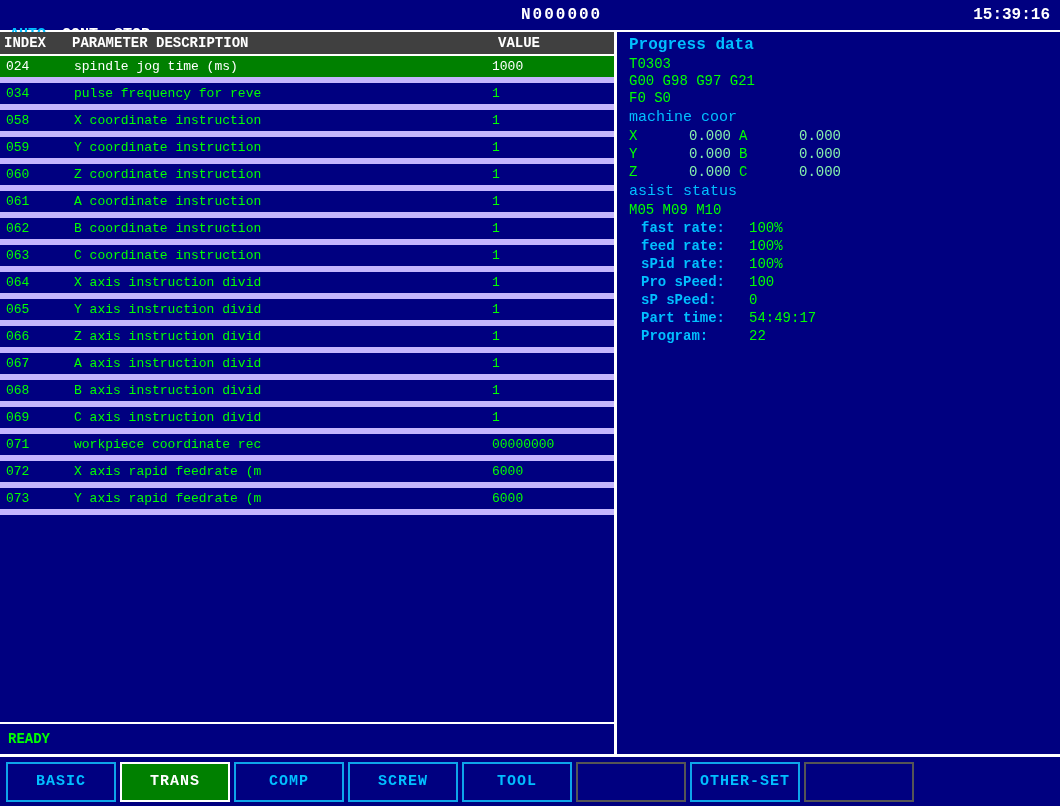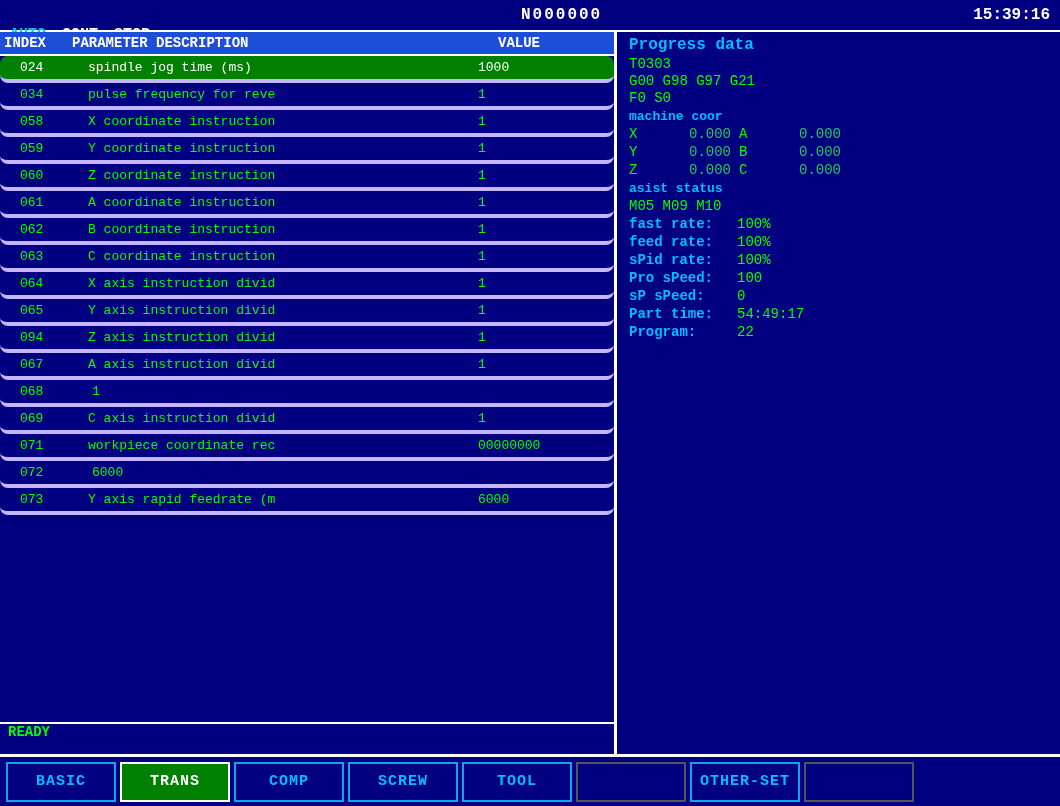--- a/index.html
+++ b/index.html
@@ -40,45 +40,44 @@
       background: #000080;
       border-right: 3px solid #fff;
       display: flex;
       flex-direction: column;
     }
 
     
     #table-header {
       display: grid;
       grid-template-columns: 68px 1fr 120px;
-      background: #1d4ed8;
+      background: #404040;
       border-bottom: 2px solid #fff;
       padding: 3px 4px;
     }
     #table-header span {
       color: #fff;
       font-size: 14px;
       font-weight: bold;
       text-align: left;
     }
     #table-header .val-header { text-align: left; padding-left: 8px; }
 
     
     #param-table {
       flex: 1;
       overflow: hidden;
     }
     .param-row {
       display: grid;
       grid-template-columns: 68px 1fr 120px;
-      border-bottom: 4px solid #c4b5fd;
-      padding: 2px 20px;
+      border-bottom: 6px solid #c4b5fd;
+      padding: 2px 6px;
       min-height: 27px;
       align-items: center;
-      border-radius: 8px;
     }
     .param-row.selected {
       background: #008000;
     }
     .param-row .idx {
       color: #00ff00;
       font-size: 13px;
     }
     .param-row .desc {
       color: #00ff00;
@@ -96,21 +95,21 @@
     .param-row.selected .val {
       color: #fff;
     }
 
     
     #status-bar {
       height: 32px;
       background: #000080;
       border-top: 2px solid #fff;
       display: flex;
-      align-items: flex-start;
+      align-items: center;
       padding-left: 8px;
     }
     #status-bar span {
       color: #00ff00;
       font-size: 14px;
       font-weight: bold;
     }
 
     
     #right-panel {
@@ -125,44 +124,44 @@
       font-size: 16px;
       margin-bottom: 2px;
     }
     #right-panel .line {
       color: #00ff00;
       font-size: 14px;
       margin: 1px 0;
     }
     #right-panel .coord-section-title {
       color: #00bfff;
-      font-weight: bold;
-      font-size: 13px;
+      font-weight: normal;
+      font-size: 15px;
       margin: 3px 0 2px 0;
     }
     .coord-row {
       display: grid;
       grid-template-columns: 30px 80px 30px 80px;
       margin: 2px 0;
       color: #00ff00;
       font-size: 14px;
     }
     .coord-row .label { color: #00ff00; }
-    .coord-row .value { color: #22c55e; text-align: right; padding-right: 8px; }
+    .coord-row .value { color: #86efac; text-align: right; padding-right: 8px; }
     .status-row {
       display: flex;
       gap: 12px;
       margin: 2px 0;
       color: #00ff00;
       font-size: 14px;
     }
     .rate-row {
       display: flex;
       gap: 8px;
-      margin: 2px 0;
+      margin: 2px 12px;
       color: #00ff00;
       font-size: 14px;
     }
     .rate-label { color: #00bfff; font-weight: bold; min-width: 100px; }
     .rate-val { color: #00ff00; }
 
     
     #tab-bar {
       height: 52px;
       background: #000080;
@@ -269,45 +268,47 @@
     <span class="idx">064</span>
     <span class="desc">X axis instruction divid</span>
     <span class="val">1</span>
   </div>
         <div class="param-row">
     <span class="idx">065</span>
     <span class="desc">Y axis instruction divid</span>
     <span class="val">1</span>
   </div>
         <div class="param-row">
-    <span class="idx">094</span>
+    <span class="idx">066</span>
     <span class="desc">Z axis instruction divid</span>
     <span class="val">1</span>
   </div>
         <div class="param-row">
     <span class="idx">067</span>
     <span class="desc">A axis instruction divid</span>
     <span class="val">1</span>
   </div>
         <div class="param-row">
     <span class="idx">068</span>
+    <span class="desc">B axis instruction divid</span>
     <span class="val">1</span>
   </div>
         <div class="param-row">
     <span class="idx">069</span>
     <span class="desc">C axis instruction divid</span>
     <span class="val">1</span>
   </div>
         <div class="param-row">
     <span class="idx">071</span>
     <span class="desc">workpiece coordinate rec</span>
     <span class="val">00000000</span>
   </div>
         <div class="param-row">
     <span class="idx">072</span>
+    <span class="desc">X axis rapid feedrate (m</span>
     <span class="val">6000</span>
   </div>
         <div class="param-row">
     <span class="idx">073</span>
     <span class="desc">Y axis rapid feedrate (m</span>
     <span class="val">6000</span>
   </div>
       </div>
     <div id="status-bar">
       <span>READY</span>

